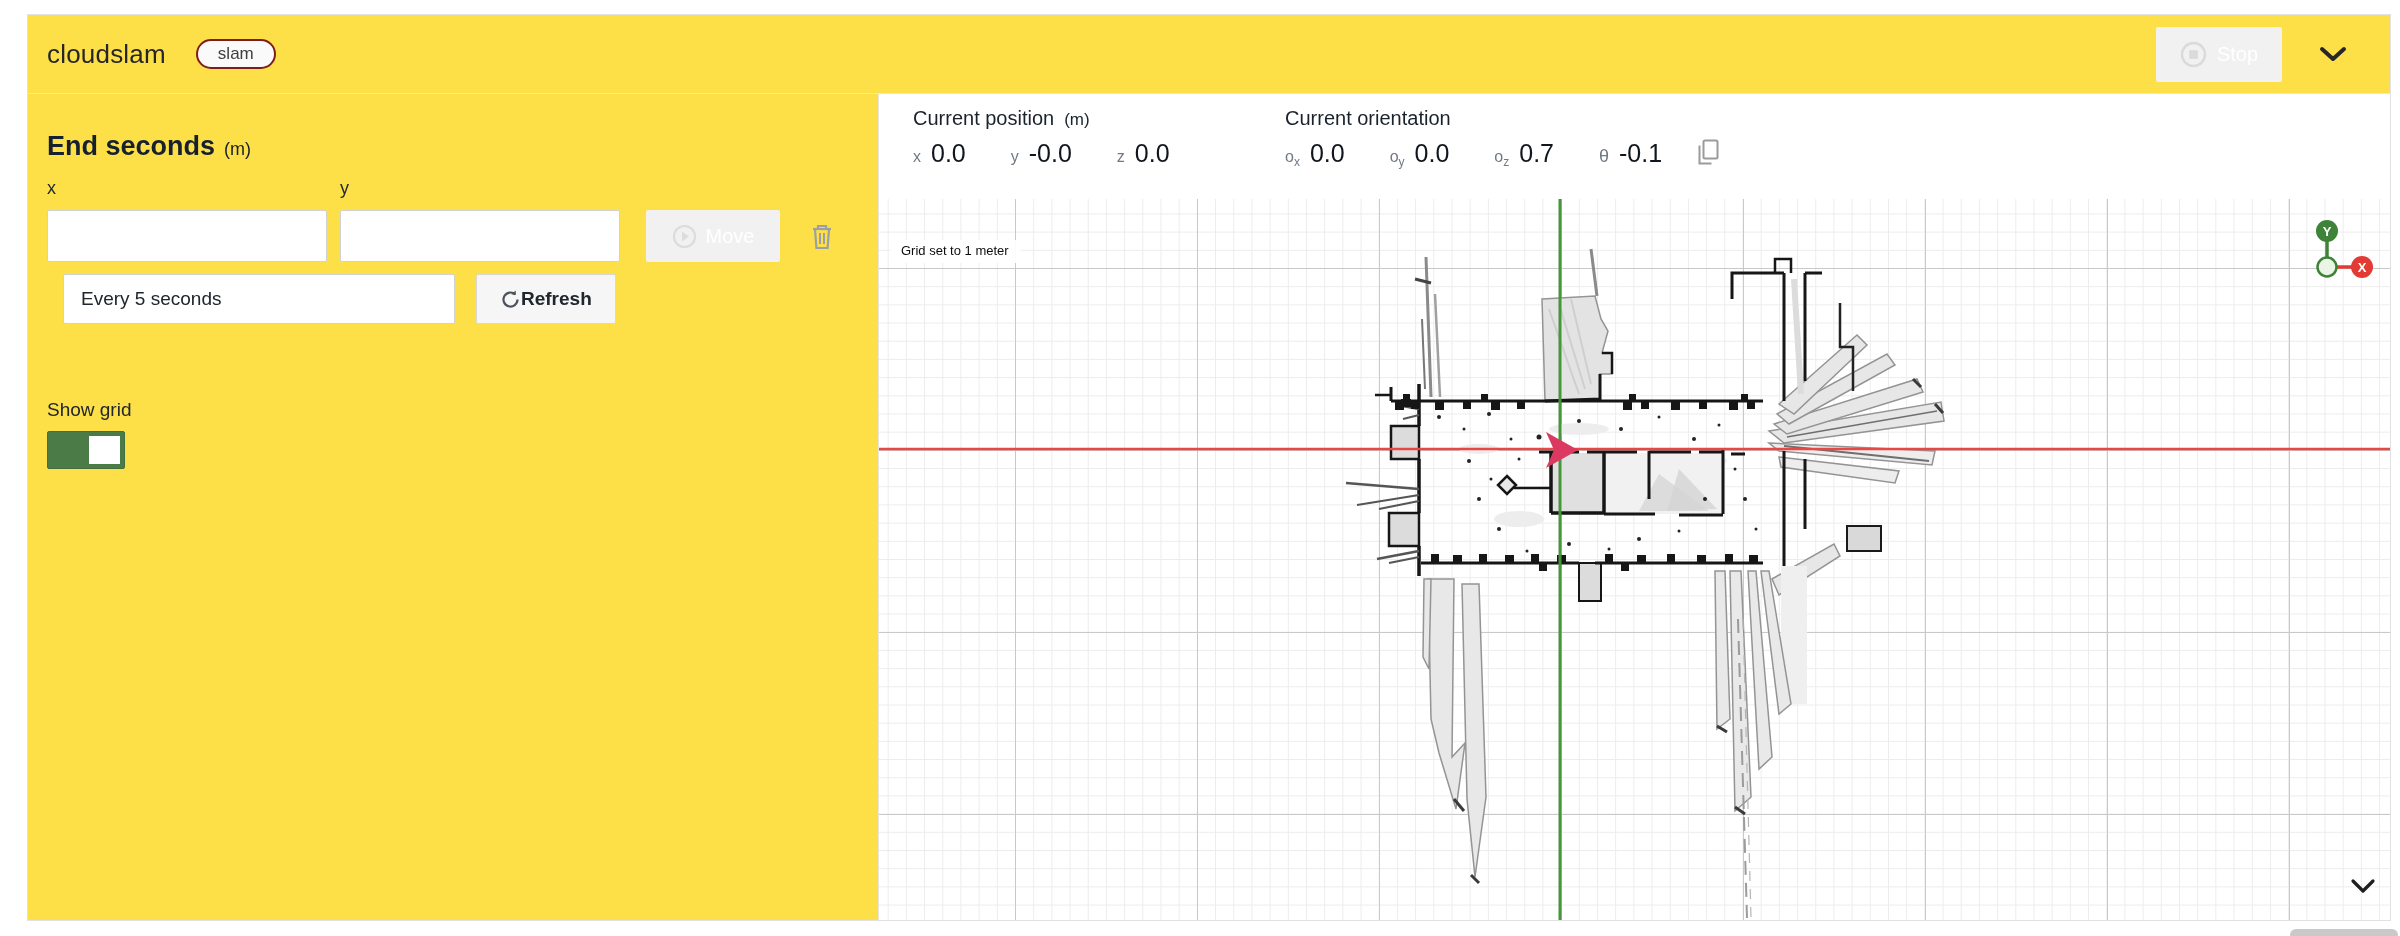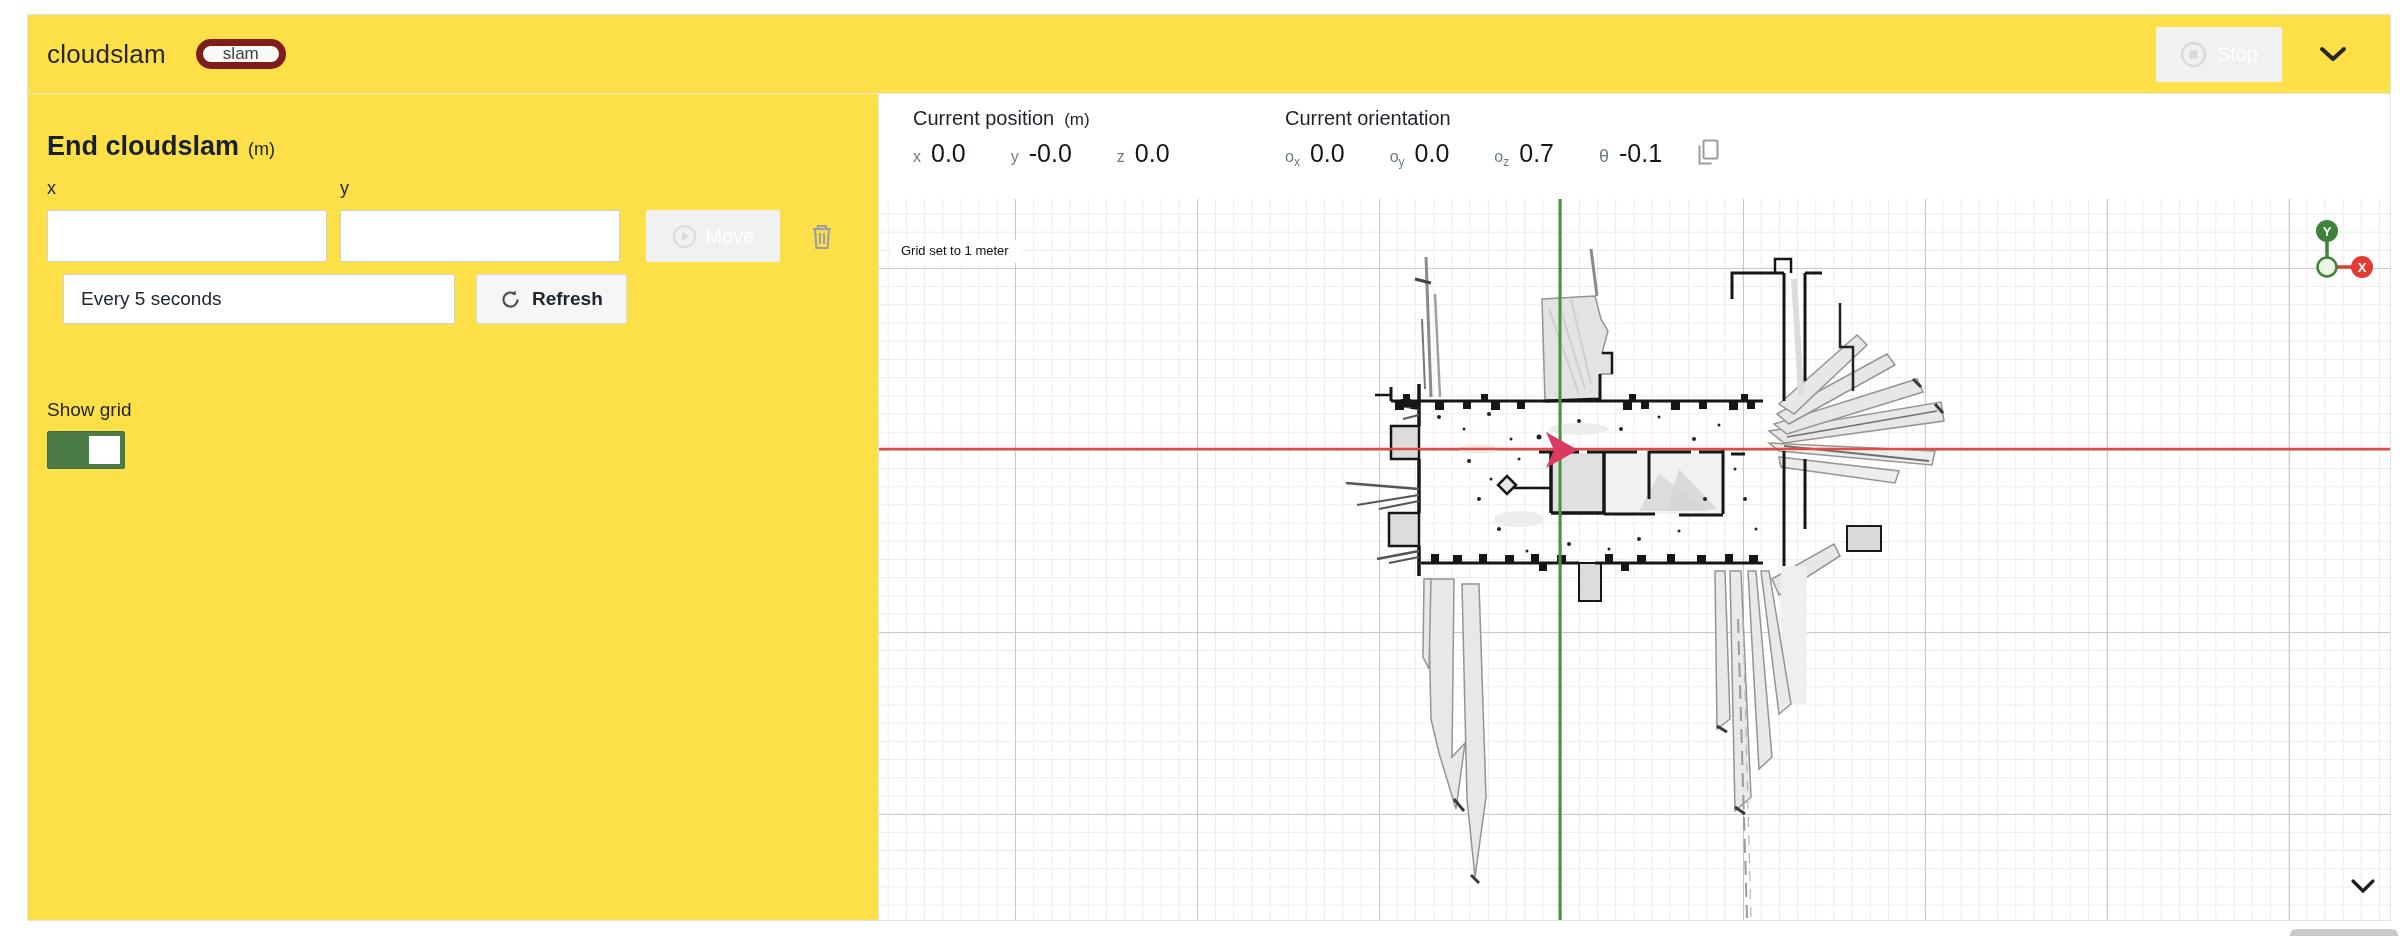--- a/index.html
+++ b/index.html
@@ -4,21 +4,21 @@
 <style>
   * { box-sizing: border-box; margin: 0; padding: 0; }
   html,body { width: 2400px; height: 936px; background: #fff;
     font-family: "Liberation Sans", sans-serif; color: #20262d; overflow: hidden; }
   .card { position: absolute; left: 27px; top: 14px; width: 2364px; height: 907px;
     border: 1px solid #e2e2e2; background: #fde047; }
   
   .header { height: 79px; border-bottom: 1px solid #e6e6e6; display: flex;
     align-items: center; padding: 0 42px 0 19px; }
   .title { font-size: 26px; font-weight: 500; color: #26262a; letter-spacing: .2px; }
-  .badge { margin-left: 30px; height: 30px; padding: 0 20px; border: 7px solid #7f1d1d;
+  .badge { margin-left: 30px; height: 30px; padding: 0 20px; border: 2px solid #7f1d1d;
     border-radius: 16px; background: #fafafa; font-size: 17px; color: #3f3f42;
     display: inline-flex; align-items: center; }
   .spacer { flex: 1; }
   .btn-stop { width: 126px; height: 55px; background: #f1f1f1; border: none; border-radius: 2px;
     display: inline-flex; align-items: center; justify-content: center; gap: 10px;
     font-size: 20px; font-weight: 500; color: #ffffff; margin-right: 36px; cursor: default; }
   .hdr-chevron { width: 30px; height: 30px; display: inline-flex; align-items: center;
     justify-content: center; cursor: pointer; }
   
   .content { display: flex; height: 826px; }
@@ -36,21 +36,21 @@
     border-radius: 2px; display: inline-flex; align-items: center; justify-content: center;
     gap: 9px; font-size: 20px; font-weight: 500; color: #fff; cursor: default; }
   .trash { margin-left: 30px; display: inline-flex; cursor: pointer; }
   .freq-label { margin-top: 63px; font-size: 18px; color: #75808f; }
   .row-freq { display: flex; margin-top: 12px; align-items: center; padding-left: 16px; }
   .select { width: 392px; height: 50px; border: 1px solid #cfd1d3; border-radius: 2px;
     display: flex; align-items: center; padding: 0 17px; font-size: 19px; color: #20262d;
     background: #fff; cursor: pointer; }
   .btn-refresh { margin-left: 21px; height: 50px; padding: 0 23px; background: #f6f6f6;
     border: 1px solid #d8d8d8; border-radius: 2px; display: inline-flex; align-items: center;
-    gap: 11px; font-size: 19px; font-weight: 600; color: #20262d; cursor: pointer; }
+    font-size: 19px; font-weight: 600; color: #20262d; cursor: pointer; }
   .showgrid-label { margin-top: 75px; font-size: 19px; color: #20262d; }
   .toggle { margin-top: 10px; width: 78px; height: 38px; background: #4b7c48;
     border: 1px solid #41703f; border-radius: 2px; position: relative; cursor: pointer; }
   .toggle .knob { position: absolute; right: 4px; top: 4px; width: 31px; height: 28px;
     background: #fff; }
   
   .map-region { flex: 1; position: relative; overflow: hidden; }
   .info-bar { height: 105px; background: #fff; display: flex; padding: 13px 0 0 34px; }
   .info-group .ititle { font-size: 20px; color: #1a222c; }
   .info-group .ititle .unit { font-size: 17px; margin-left: 10px; }
@@ -100,21 +100,21 @@
       <svg width="28" height="18" viewBox="0 0 28 18">
         <polyline points="3,4 14,14 25,4" fill="none" stroke="#27272a" stroke-width="4" stroke-linecap="round" stroke-linejoin="round"></polyline>
       </svg>
     </span>
   </div>
 
   <div class="content">
 
     <div class="left-panel">
       <div class="h2">
-        <span>End cloudslam</span><span class="unit">(m)</span>
+        <span>End seconds</span><span class="unit">(m)</span>
       </div>
       <div class="xy-labels">
         <span class="lx">x</span>
         <span>y</span>
       </div>
       <div class="row-inputs">
         <input class="tinput" type="text" value="" style="">
         <input class="tinput" type="text" value="" style="">
         <button class="btn-move" disabled="">
           <span style="display:inline-flex">

